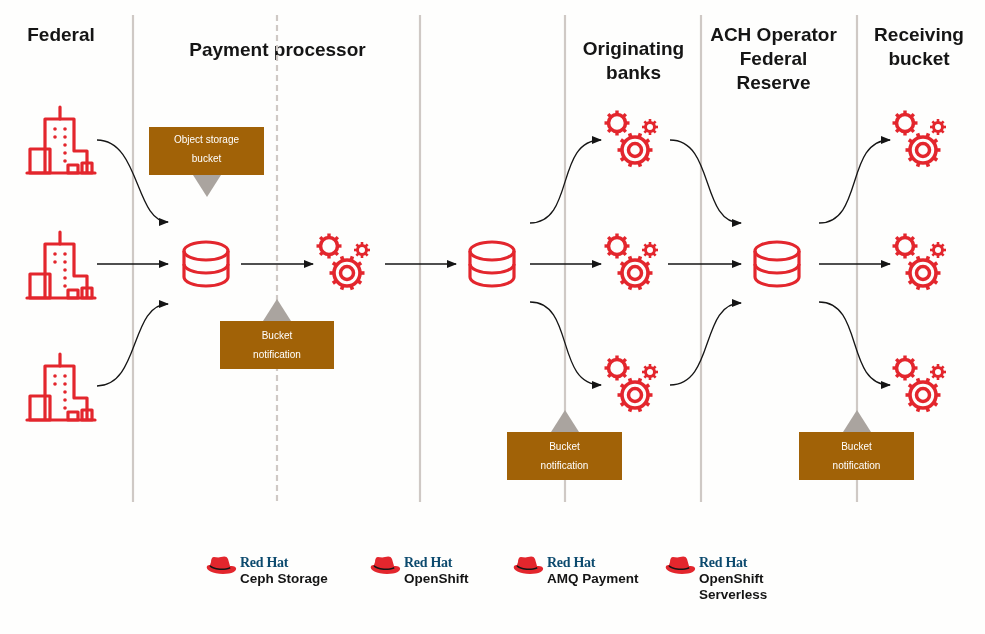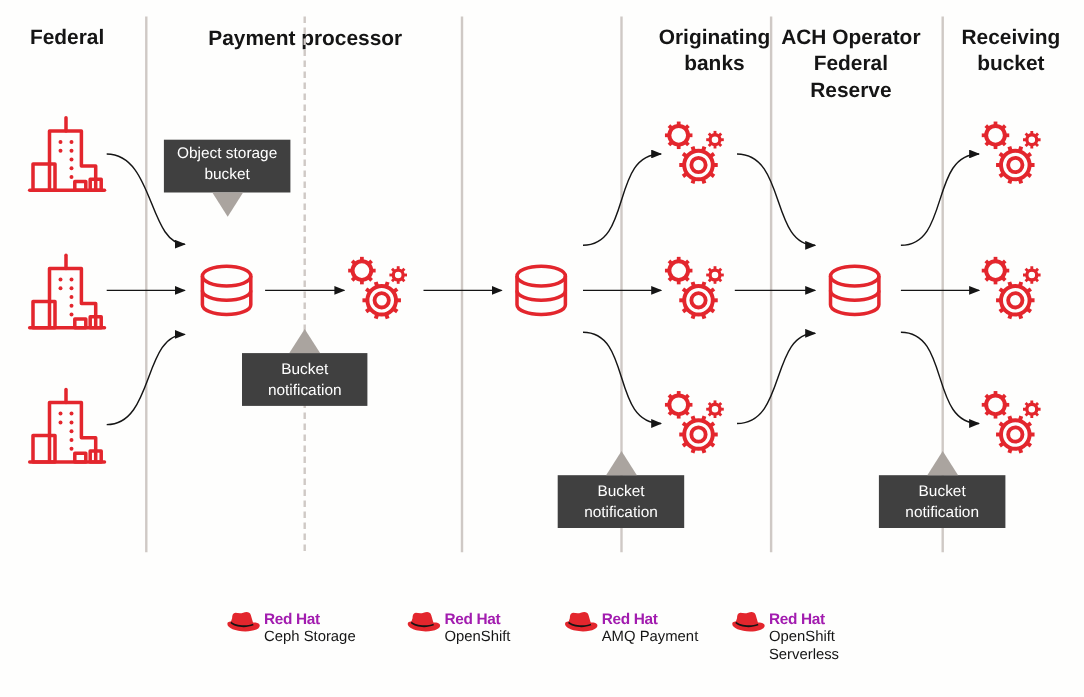--- a/index.html
+++ b/index.html
@@ -1,39 +1,39 @@
 <!DOCTYPE html>
 <html><head>
 <meta charset="utf-8">
 <style>
   html, body { margin: 0; padding: 0; background: #fefefd; }
   body { width: 985px; height: 634px; position: relative; overflow: hidden;
          font-family: "Liberation Sans", "DejaVu Sans", sans-serif; }
   .hdr { position: absolute; font-weight: bold; font-size: 19px; color: #151515;
          text-align: center; line-height: 24px; white-space: pre-line; }
-  .callout { position: absolute; background: #404040; color: #fff; font-size: 14px;
+  .callout { position: absolute; background: #a16207; color: #fff; font-size: 10px;
              text-align: center; line-height: 19px; white-space: pre-line; }
   .callout::before { content: ""; position: absolute; left: 50%; margin-left: -14px; border: 14px solid transparent; }
   .callout.down::after { content: ""; position: absolute; left: 50%; top: 100%; margin-left: -14px;
              border-left: 14px solid transparent; border-right: 14px solid transparent; border-top: 22px solid #aaa49f; }
   .callout.up::after { content: ""; position: absolute; left: 50%; bottom: 100%; margin-left: -14px;
              border-left: 14px solid transparent; border-right: 14px solid transparent; border-bottom: 22px solid #aaa49f; }
   .callout::before { display: none; }
   svg#diagram { position: absolute; left: 0; top: 0; }
   .legend { position: absolute; top: 554px; display: flex; align-items: flex-start; }
   .legend .hat { width: 32px; height: 22px; margin-right: 3px; margin-top: 0px; }
-  .legend .brand { font-weight: bold; font-size: 14px; color: #a21caf; line-height: 17px; letter-spacing: -0.3px; }
-  .legend .prod { font-size: 13.5px; color: #151515; line-height: 16px; white-space: pre-line; }
+  .legend .brand { font-weight: bold; font-size: 14px; color: #0c4a6e; line-height: 17px; letter-spacing: -0.3px; font-family: Liberation Serif, serif; }
+  .legend .prod { font-size: 13.5px; color: #151515; line-height: 16px; white-space: pre-line; font-weight: bold; }
 </style>
 </head>
 <body>
 
 <div class="hdr" style="left:8px; top:23px; width:106px;">Federal</div>
-<div class="hdr" style="left:150px; top:24px; width:255px;">Payment processor</div>
-<div class="hdr" style="left:566px; top:23px; width:135px;padding-left:16px;">Originating
+<div class="hdr" style="left:150px; top:38px; width:255px;">Payment processor</div>
+<div class="hdr" style="left:566px; top:37px; width:135px;">Originating
 banks</div>
 <div class="hdr" style="left:702px; top:23px; width:143px;">ACH Operator
 Federal
 Reserve</div>
 <div class="hdr" style="left:858px; top:23px; width:122px;">Receiving
 bucket</div>
 
 <svg id="diagram" width="985" height="634" viewBox="0 0 985 634">
   <defs>
     <marker id="ah" markerWidth="10" markerHeight="8" refX="9" refY="4" orient="auto" markerUnits="userSpaceOnUse">

